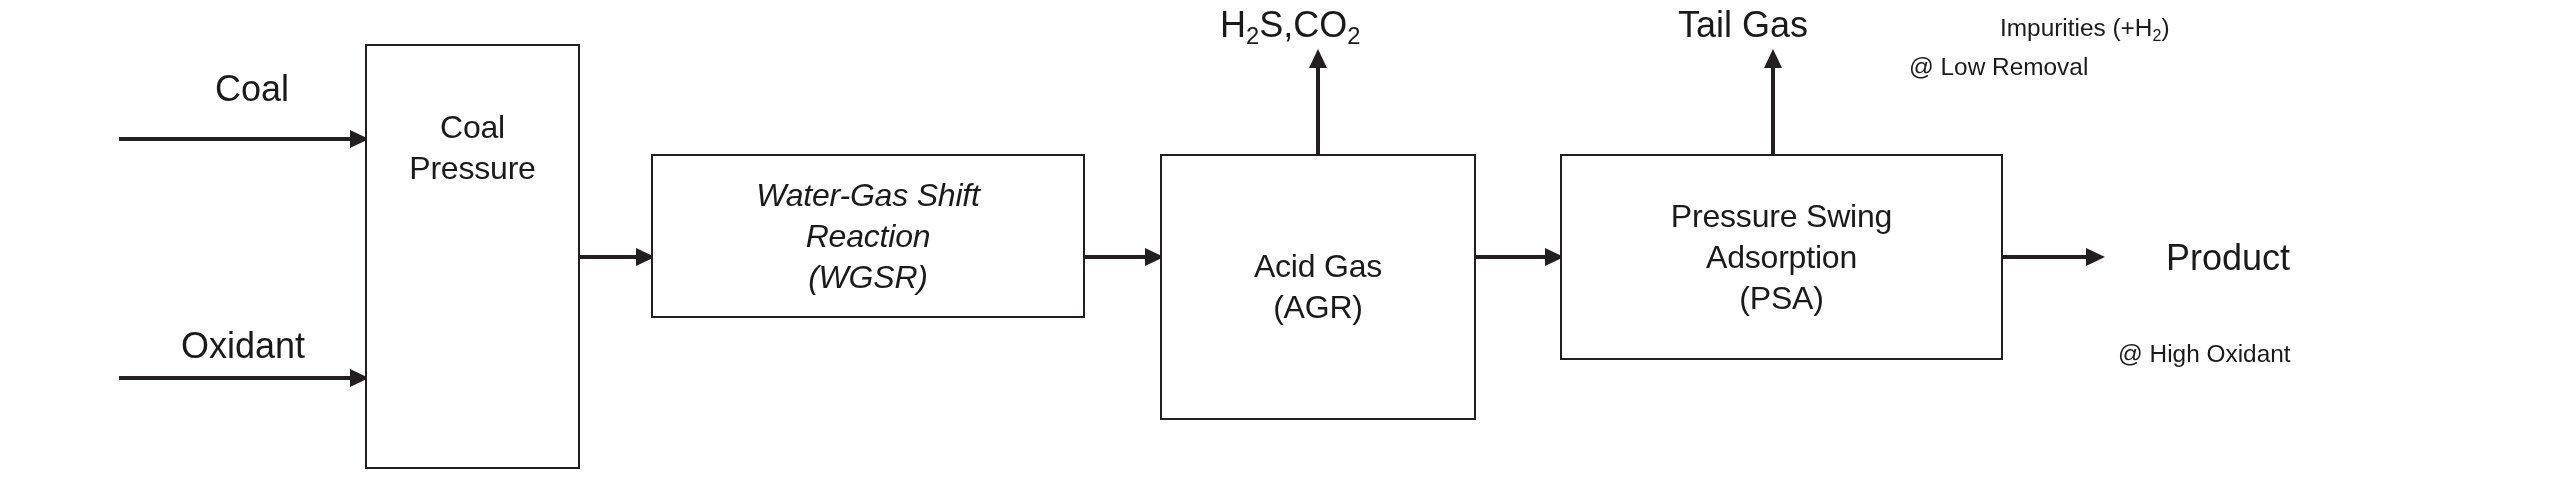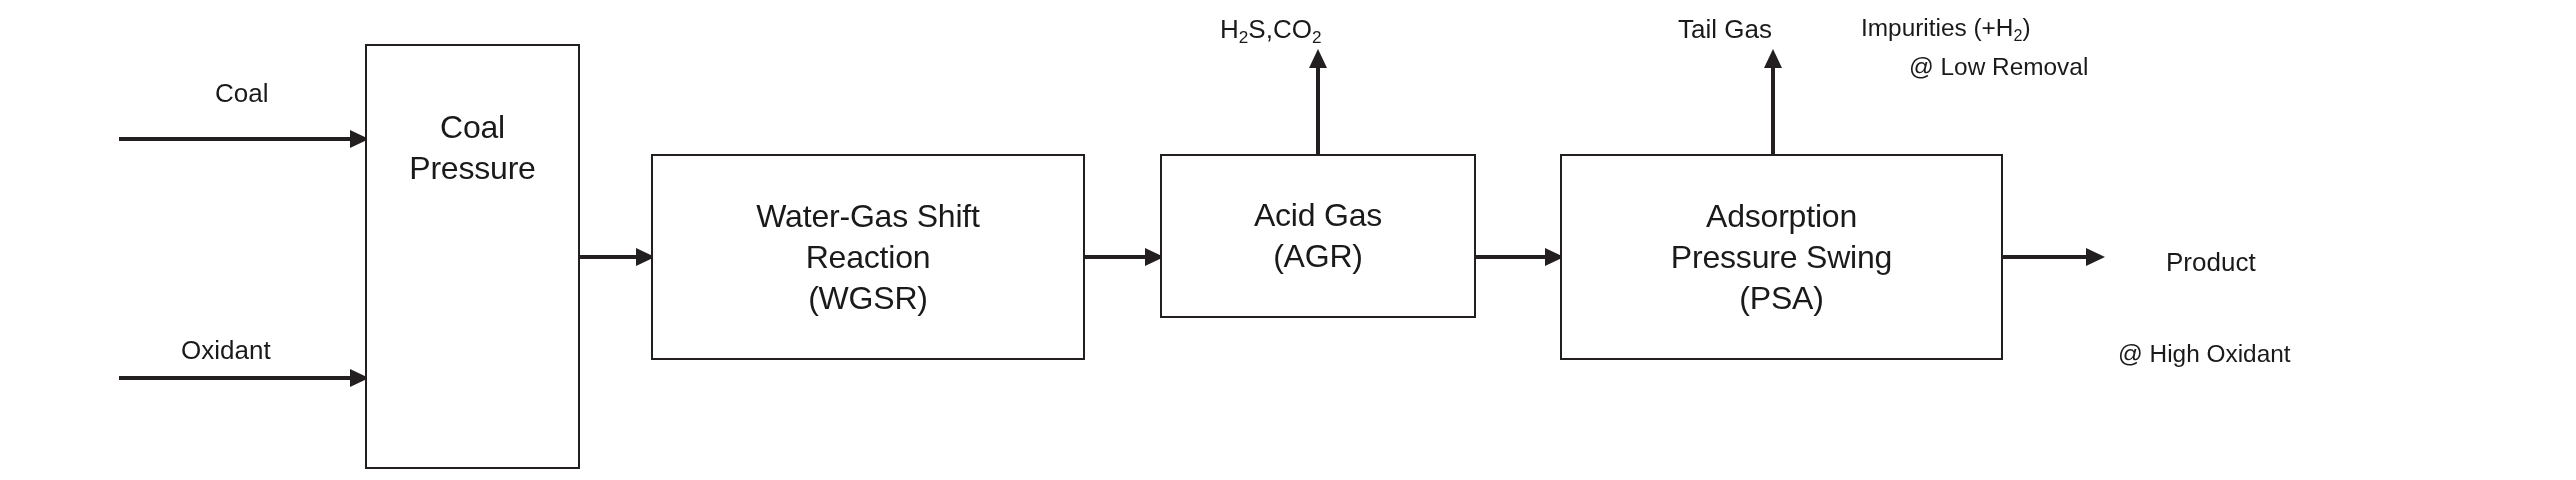--- a/index.html
+++ b/index.html
@@ -37,21 +37,21 @@
     color: #1a1a1a;
     letter-spacing: -0.2px;
   }
 
   
   .label {
     position: absolute;
     white-space: nowrap;
     color: #1a1a1a;
   }
-  .lbl-big   { font-size: 26px; line-height: 50px; }
+  .lbl-big   { font-size: 36px; line-height: 42px; }
   .lbl-small { font-size: 24.4px; line-height: 31px; }
   .sub { font-size: 0.66em; vertical-align: -0.28em; }
 
   
   .harrow {
     position: absolute;
     height: 4.4px;
     background: #231f20;
   }
   .harrow::after {
@@ -98,51 +98,51 @@
 
   <div class="pbox" style="left:365px; top:44px; width:215px; height:208px;">
     <div class="line">Coal</div>
     <div class="line">Pressure</div>
   </div>
 
   <div class="pbox" style="left:365px; top:249px; width:215px; height:220px; border-top:none;"></div>
 
   <div class="harrow" style="left:579px; top:255px; width:72px;"></div>
 
-  <div class="pbox" style="left:651px; top:154px; width:434px; height:206px;">
+  <div class="pbox" style="left:651px; top:154px; width:434px; height:164px;font-style:italic;">
     <div class="line">Water-Gas Shift</div>
     <div class="line">Reaction</div>
     <div class="line">(WGSR)</div>
   </div>
 
   <div class="harrow" style="left:1085px; top:255px; width:75px;"></div>
 
   <div class="label lbl-big" style="left:1220px; top:3.5px;">
     <span>H</span><span class="sub">2</span><span>S,CO</span><span class="sub">2</span>
   </div>
   <div class="varrow" style="left:1316px; top:63px; height:92px;"></div>
 
-  <div class="pbox" style="left:1160px; top:154px; width:316px; height:164px;">
+  <div class="pbox" style="left:1160px; top:154px; width:316px; height:266px;">
     <div class="line">Acid Gas</div>
     <div class="line">(AGR)</div>
   </div>
 
   <div class="harrow" style="left:1476px; top:255px; width:84px;"></div>
 
   <div class="label lbl-big" style="left:1678px; top:3.5px;text-align:center;">Tail Gas</div>
   <div class="varrow" style="left:1771px; top:63px; height:92px;"></div>
 
-  <div class="label lbl-small" style="left:1861px; top:12.2px;">
+  <div class="label lbl-small" style="left:2000px; top:12.2px;">
     <span>Impurities (+H</span><span class="sub">2</span><span>)</span>
   </div>
   <div class="label lbl-small" style="left:1909px; top:51px;">@ Low Removal</div>
 
   <div class="pbox" style="left:1560px; top:154px; width:443px; height:206px;">
+    <div class="line">Pressure Swing</div>
     <div class="line">Adsorption</div>
-    <div class="line">Pressure Swing</div>
     <div class="line">(PSA)</div>
   </div>
 
   <div class="harrow" style="left:2003px; top:255px; width:98px;"></div>
 
   <div class="label lbl-big" style="left:2118px; top:237px;margin-left:48px;">Product</div>
 
   <div class="label lbl-small" style="left:2118px; top:338px;">@ High Oxidant</div>
 
 </div>

